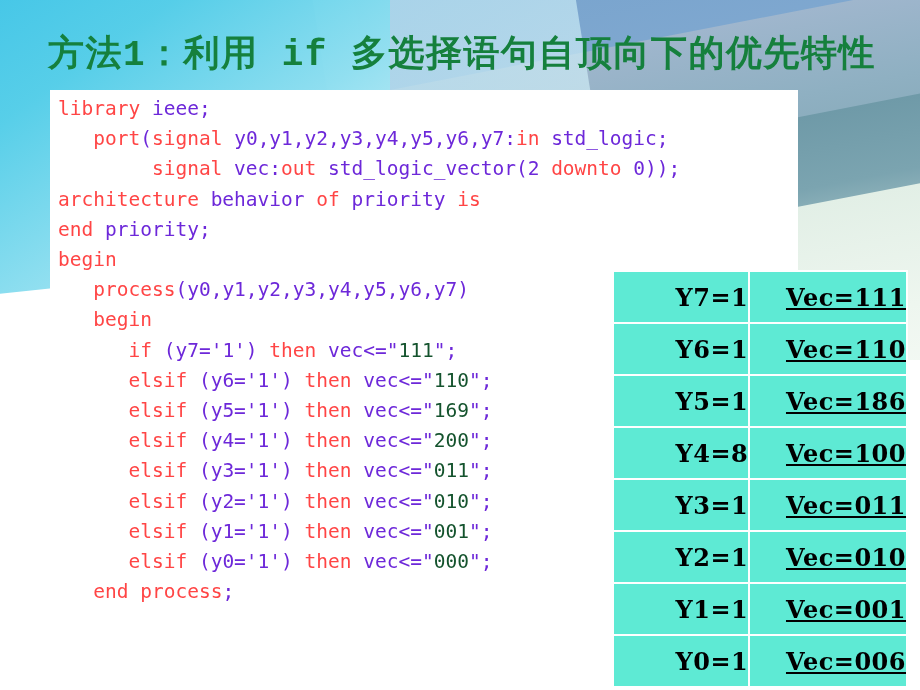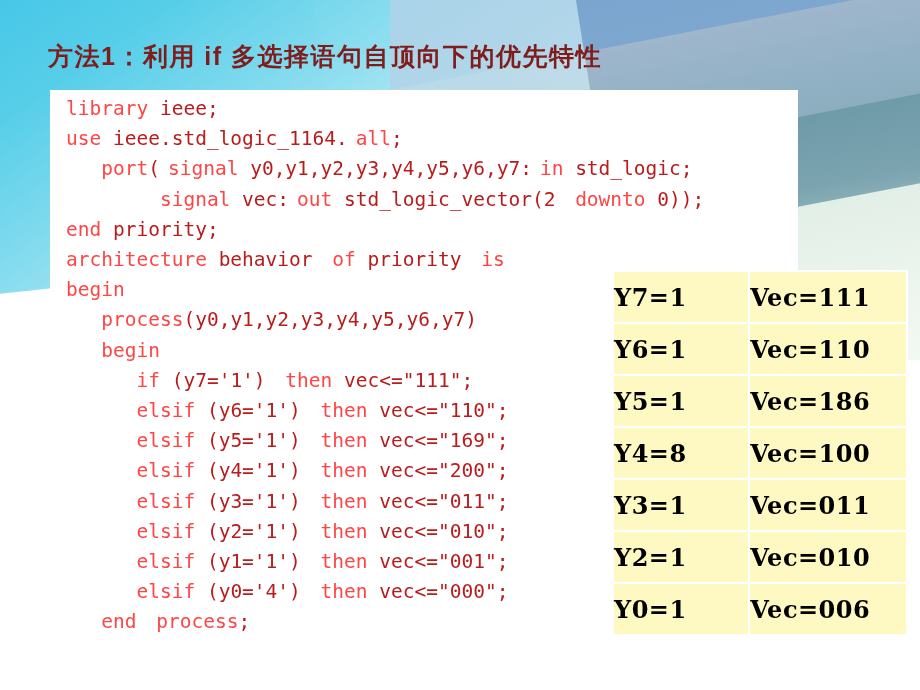--- a/index.html
+++ b/index.html
@@ -96,24 +96,24 @@
     transform: rotate(-6deg);
     transform-origin: left top;
   }
 
   
   .slide-title {
     position: absolute;
     left: 48px;
     top: 34px;
     width: 850px;
-    color: #7f1d1d;
-    font-family: Liberation Sans, sans-serif;
+    color: #15803d;
+    font-family: Liberation Mono, monospace;
     font-weight: bold;
-    font-size: 25px;
+    font-size: 36px;
     letter-spacing: 1.5px;
     white-space: nowrap;
     line-height: 44px;
   }
 
   
   .code-block {
     position: absolute;
     left: 50px;
     top: 90px;
@@ -123,47 +123,47 @@
     padding: 4px 0 0 8px;
     box-sizing: border-box;
   }
   .code-line {
     font-family: "DejaVu Sans Mono", "Liberation Mono", monospace;
     font-size: 19.5px;
     line-height: 30.2px;
     white-space: pre;
     color: #3b3b3b;
   }
-  .kw  { color: #ff4545; margin-left: 8px; }
-  .id  { color: #b91c1c; }
-  .lit { color: #b91c1c; }
+  .kw  { color: #ff4545; }
+  .id  { color: #6d28d9; }
+  .lit { color: #14532d; }
 
   
   .truth-table {
     position: absolute;
     left: 612px;
     top: 270px;
     width: 296px;
     border-collapse: collapse;
     background: #ffffff;
   }
   .truth-table td {
-    background: #fef9c3;
+    background: #5eead4;
     color: #000000;
     font-family: "DejaVu Serif", "Liberation Serif", serif;
     font-weight: bold;
     font-size: 24px;
-    text-align: left;
+    text-align: right;
     height: 50px;
     border: 2px solid #ffffff;
     padding: 0;
     letter-spacing: 0.5px;
   }
   .truth-table td.col-left  { width: 138px; }
-  .truth-table td.col-right { width: 158px; }
+  .truth-table td.col-right { width: 158px; text-decoration: underline; }
 </style>
 </head>
 <body>
 
 <div id="slide">
 
   <div class="bg-layer">
     <div class="bg-base"></div>
     <div class="bg-band-a"></div>
     <div class="bg-band-b"></div>
@@ -173,36 +173,35 @@
     <div class="bg-cyan-left"></div>
     <div class="bg-white-bottom"></div>
     <div class="bg-white-bottom-skew"></div>
   </div>
 
   <div class="slide-title">方法1：利用 if 多选择语句自顶向下的优先特性</div>
 
   <div class="code-block">
     <div id="code-lines">
         <div class="code-line"><span class="kw">library</span><span class="id"> ieee;</span></div>
-        <div class="code-line"><span class="kw">use</span><span class="id"> ieee.std_logic_1164.</span><span class="kw">all</span><span class="id">;</span></div>
         <div class="code-line"><span class="id">   </span><span class="kw">port</span><span class="id">(</span><span class="kw">signal</span><span class="id"> y0,y1,y2,y3,y4,y5,y6,y7:</span><span class="kw">in</span><span class="id"> std_logic;</span></div>
         <div class="code-line"><span class="id">        </span><span class="kw">signal</span><span class="id"> vec:</span><span class="kw">out</span><span class="id"> std_logic_vector(2 </span><span class="kw">downto</span><span class="id"> 0));</span></div>
+        <div class="code-line"><span class="kw">architecture</span><span class="id"> behavior </span><span class="kw">of</span><span class="id"> priority </span><span class="kw">is</span></div>
         <div class="code-line"><span class="kw">end</span><span class="id"> priority;</span></div>
-        <div class="code-line"><span class="kw">architecture</span><span class="id"> behavior </span><span class="kw">of</span><span class="id"> priority </span><span class="kw">is</span></div>
         <div class="code-line"><span class="kw">begin</span></div>
         <div class="code-line"><span class="id">   </span><span class="kw">process</span><span class="id">(y0,y1,y2,y3,y4,y5,y6,y7)</span></div>
         <div class="code-line"><span class="id">   </span><span class="kw">begin</span></div>
         <div class="code-line"><span class="id">      </span><span class="kw">if</span><span class="id"> (y7='1') </span><span class="kw">then</span><span class="id"> vec&lt;="</span><span class="lit">111</span><span class="id">";</span></div>
         <div class="code-line"><span class="id">      </span><span class="kw">elsif</span><span class="id"> (y6='1') </span><span class="kw">then</span><span class="id"> vec&lt;="</span><span class="lit">110</span><span class="id">";</span></div>
         <div class="code-line"><span class="id">      </span><span class="kw">elsif</span><span class="id"> (y5='1') </span><span class="kw">then</span><span class="id"> vec&lt;="</span><span class="lit">169</span><span class="id">";</span></div>
         <div class="code-line"><span class="id">      </span><span class="kw">elsif</span><span class="id"> (y4='1') </span><span class="kw">then</span><span class="id"> vec&lt;="</span><span class="lit">200</span><span class="id">";</span></div>
         <div class="code-line"><span class="id">      </span><span class="kw">elsif</span><span class="id"> (y3='1') </span><span class="kw">then</span><span class="id"> vec&lt;="</span><span class="lit">011</span><span class="id">";</span></div>
         <div class="code-line"><span class="id">      </span><span class="kw">elsif</span><span class="id"> (y2='1') </span><span class="kw">then</span><span class="id"> vec&lt;="</span><span class="lit">010</span><span class="id">";</span></div>
         <div class="code-line"><span class="id">      </span><span class="kw">elsif</span><span class="id"> (y1='1') </span><span class="kw">then</span><span class="id"> vec&lt;="</span><span class="lit">001</span><span class="id">";</span></div>
-        <div class="code-line"><span class="id">      </span><span class="kw">elsif</span><span class="id"> (y0='4') </span><span class="kw">then</span><span class="id"> vec&lt;="</span><span class="lit">000</span><span class="id">";</span></div>
+        <div class="code-line"><span class="id">      </span><span class="kw">elsif</span><span class="id"> (y0='1') </span><span class="kw">then</span><span class="id"> vec&lt;="</span><span class="lit">000</span><span class="id">";</span></div>
         <div class="code-line"><span class="id">   </span><span class="kw">end</span><span class="id"> </span><span class="kw">process</span><span class="id">;</span></div>
       </div>
   </div>
 
   <table class="truth-table">
     <tbody id="truth-table-body">
         <tr>
           <td class="col-left">Y7=1</td>
           <td class="col-right">Vec=111</td>
         </tr>
@@ -220,19 +219,23 @@
         </tr>
         <tr>
           <td class="col-left">Y3=1</td>
           <td class="col-right">Vec=011</td>
         </tr>
         <tr>
           <td class="col-left">Y2=1</td>
           <td class="col-right">Vec=010</td>
         </tr>
         <tr>
+          <td class="col-left">Y1=1</td>
+          <td class="col-right">Vec=001</td>
+        </tr>
+        <tr>
           <td class="col-left">Y0=1</td>
           <td class="col-right">Vec=006</td>
         </tr>
       </tbody>
   </table>
 
 </div>
 
 </body></html>

